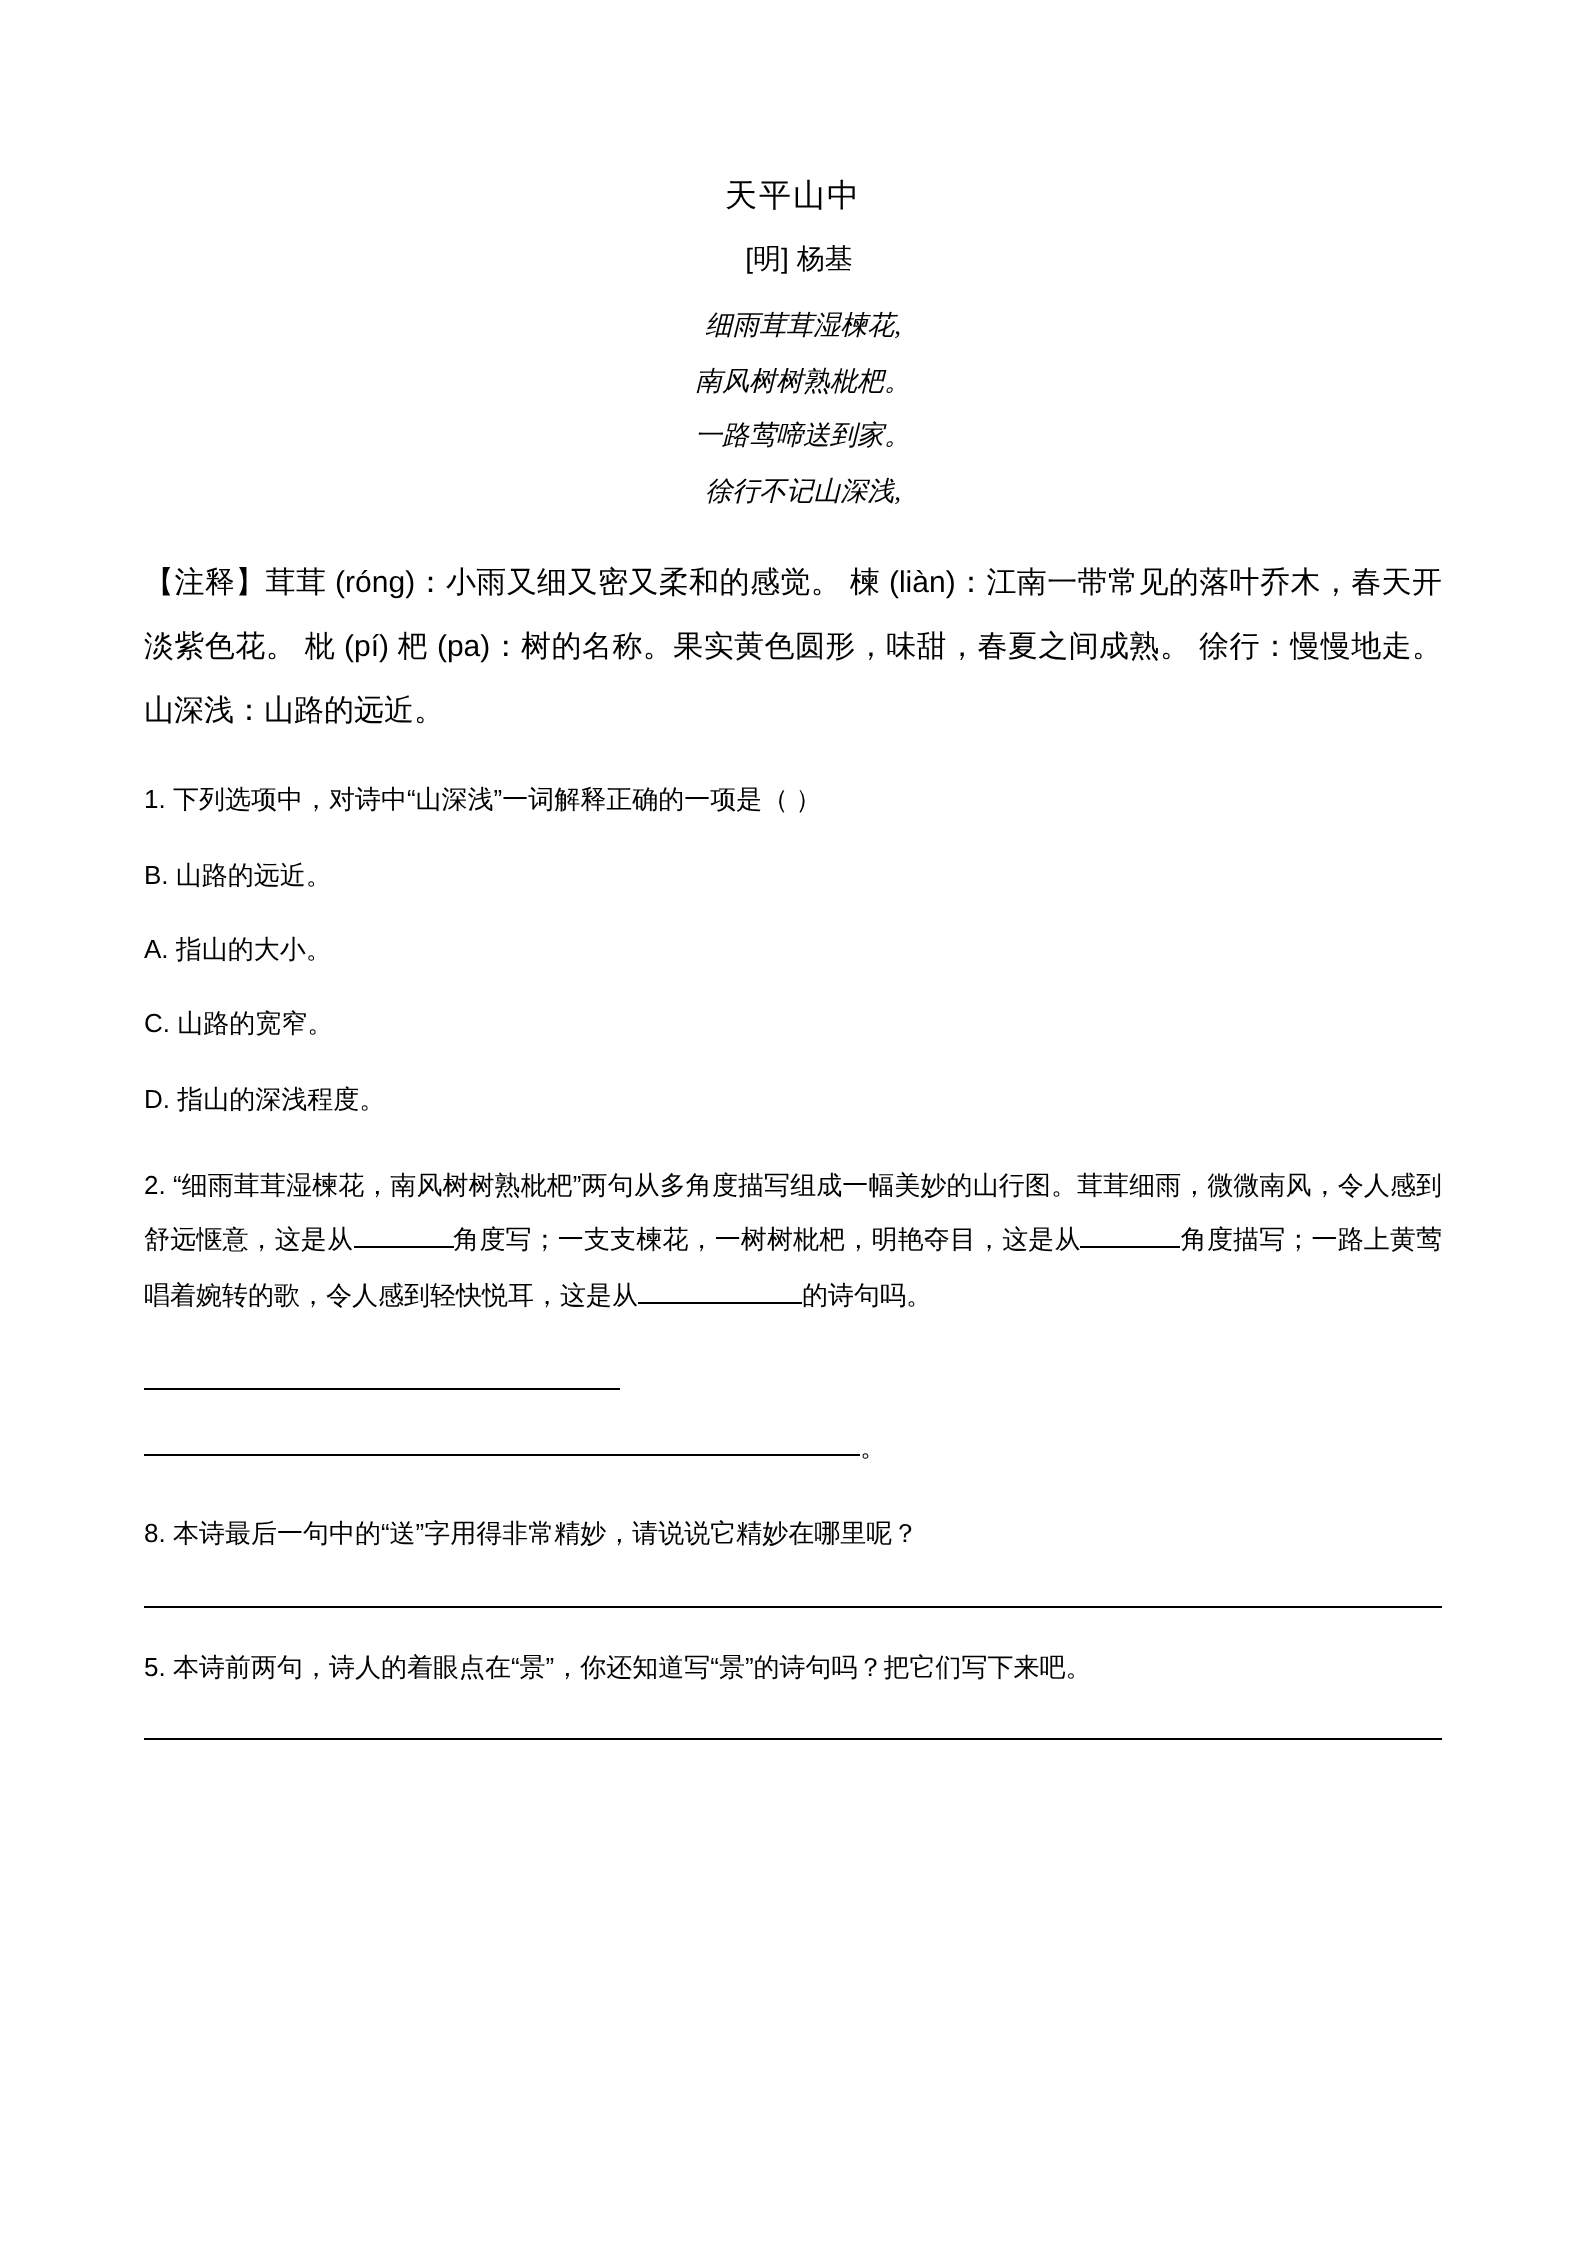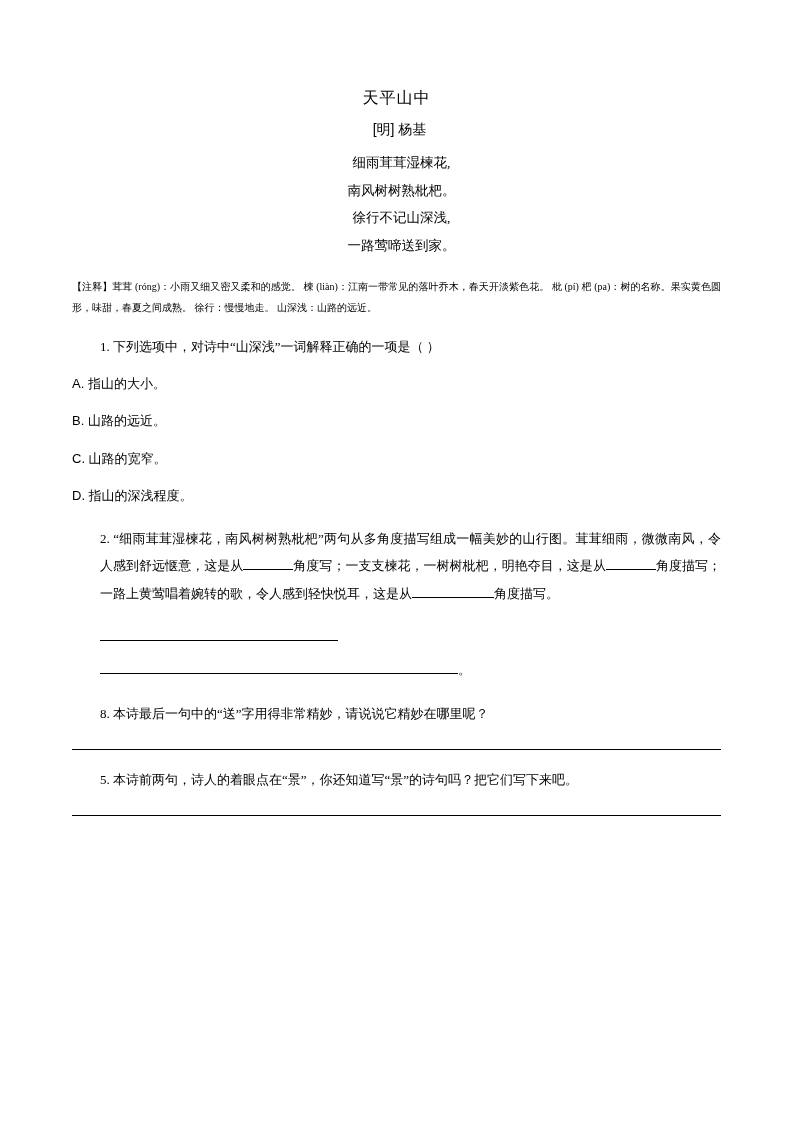--- a/index.html
+++ b/index.html
@@ -45,34 +45,34 @@
   .poem-body {
     text-align: center;
     font-size: 13.5px;
     font-family: "Liberation Serif", "DejaVu Serif", serif;
     line-height: 2.05;
     margin-bottom: 16px;
     padding-left: 10px;
   }
   .poem-line {
     display: block;
+    font-style: italic;
   }
   .notes {
-    font-size: 10px;
-    font-family: Liberation Serif, serif;
+    font-size: 15px;
+    font-family: Liberation Sans, sans-serif;
     line-height: 2.15;
     text-align: justify;
   }
   .q {
     font-size: 13px;
-    font-family: Liberation Serif, serif;
+    font-family: Liberation Sans, sans-serif;
     line-height: 2.1;
     text-align: justify;
     margin-top: 14px;
-    margin-left: 28px;
   }
   .opt {
     font-size: 13px;
     font-family: "Liberation Sans", "DejaVu Sans", sans-serif;
     line-height: 2.1;
     margin-top: 10px;
   }
   .blank-inline {
     display: inline-block;
     border-bottom: 1px solid #000;
@@ -98,34 +98,34 @@
 <div class="page">
 
 
   <div class="poem-title">天平山中</div>
 
   <div class="poem-author">[明] 杨基</div>
 
   <div class="poem-body">
     <span class="poem-line">细雨茸茸湿楝花,</span>
     <span class="poem-line">南风树树熟枇杷。</span>
+    <span class="poem-line">一路莺啼送到家。</span>
     <span class="poem-line">徐行不记山深浅,</span>
-    <span class="poem-line">一路莺啼送到家。</span>
   </div>
 
   <div class="notes">【注释】茸茸 (róng)：小雨又细又密又柔和的感觉。 楝 (liàn)：江南一带常见的落叶乔木，春天开淡紫色花。 枇 (pí) 杷 (pa)：树的名称。果实黄色圆形，味甜，春夏之间成熟。 徐行：慢慢地走。 山深浅：山路的远近。</div>
 
   <div class="q">1. 下列选项中，对诗中“山深浅”一词解释正确的一项是（      ）</div>
+  <div class="opt">B. 山路的远近。</div>
   <div class="opt">A. 指山的大小。</div>
-  <div class="opt">B. 山路的远近。</div>
   <div class="opt">C. 山路的宽窄。</div>
   <div class="opt">D. 指山的深浅程度。</div>
 
   <div class="q q-block">
-    <span>2. “细雨茸茸湿楝花，南风树树熟枇杷”两句从多角度描写组成一幅美妙的山行图。茸茸细雨，</span><span>微微南风，令人感到舒远惬意，这是从</span><span class="blank-inline bl-55"></span><span>角度写；一支支楝花，一树树枇杷，明艳夺目，</span><span>这是从</span><span class="blank-inline bl-55"></span><span>角度描写；一路上黄莺唱着婉转的歌，令人感到轻快悦耳，这是从</span><span class="blank-inline bl-48"></span><span class="blank-inline bl-32"></span><span>角度描写。</span>
+    <span>2. “细雨茸茸湿楝花，南风树树熟枇杷”两句从多角度描写组成一幅美妙的山行图。茸茸细雨，</span><span>微微南风，令人感到舒远惬意，这是从</span><span class="blank-inline bl-55"></span><span>角度写；一支支楝花，一树树枇杷，明艳夺目，</span><span>这是从</span><span class="blank-inline bl-55"></span><span>角度描写；一路上黄莺唱着婉转的歌，令人感到轻快悦耳，这是从</span><span class="blank-inline bl-48"></span><span class="blank-inline bl-32"></span><span>的诗句吗。</span>
   </div>
 
   <div class="q q-block">
     <span class="blank-inline bl-long"></span>
   </div>
   <div class="q tight">
     <span class="blank-inline bl-wide"></span><span>。</span>
   </div>
 
   <div class="q q-block">8. 本诗最后一句中的“送”字用得非常精妙，请说说它精妙在哪里呢？</div>

